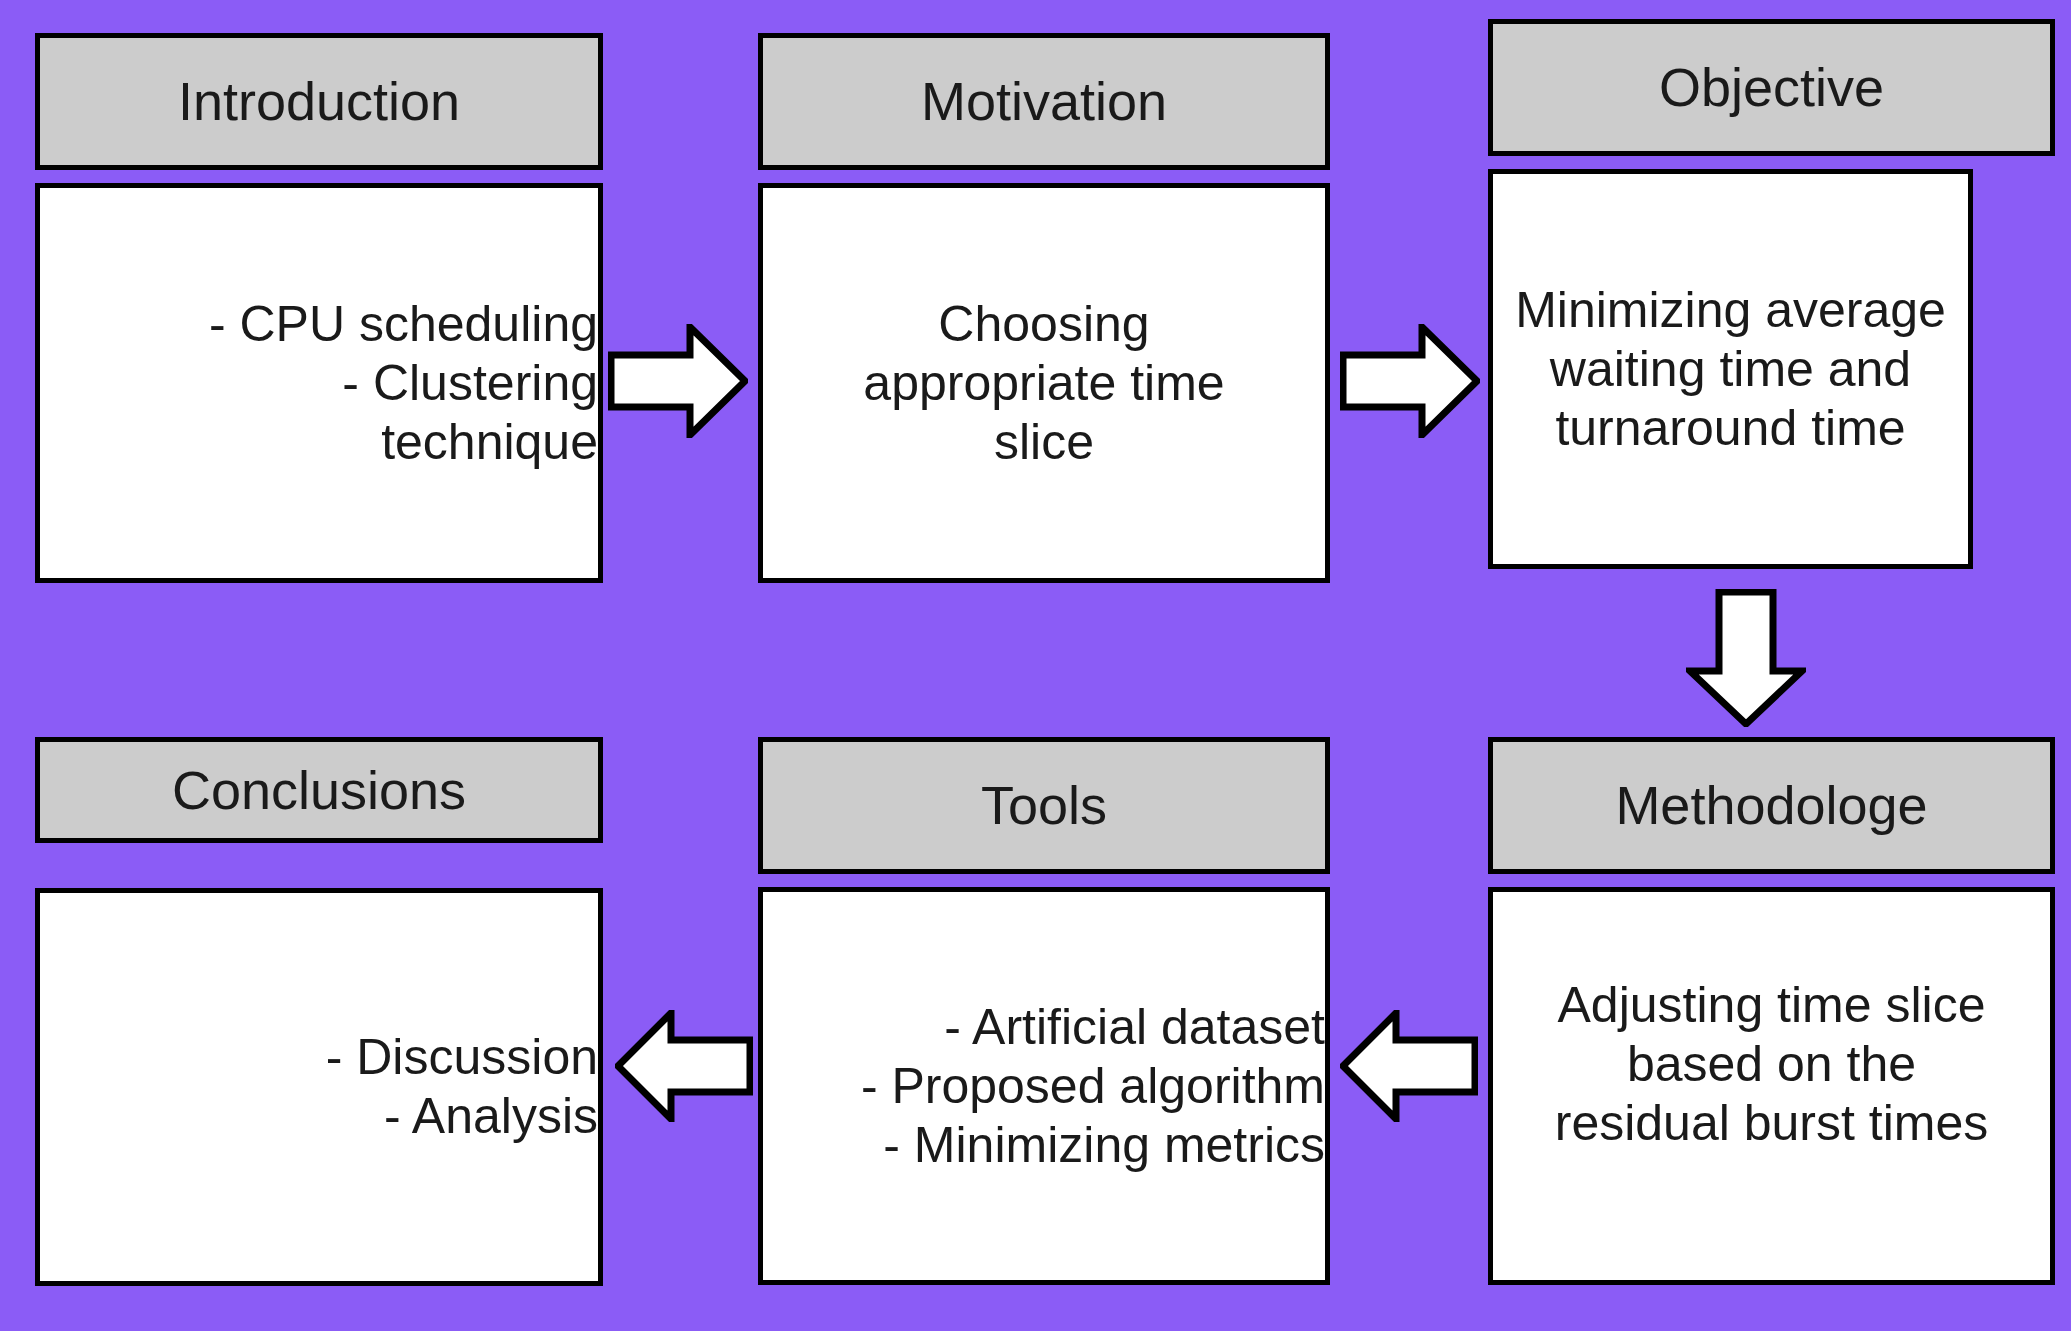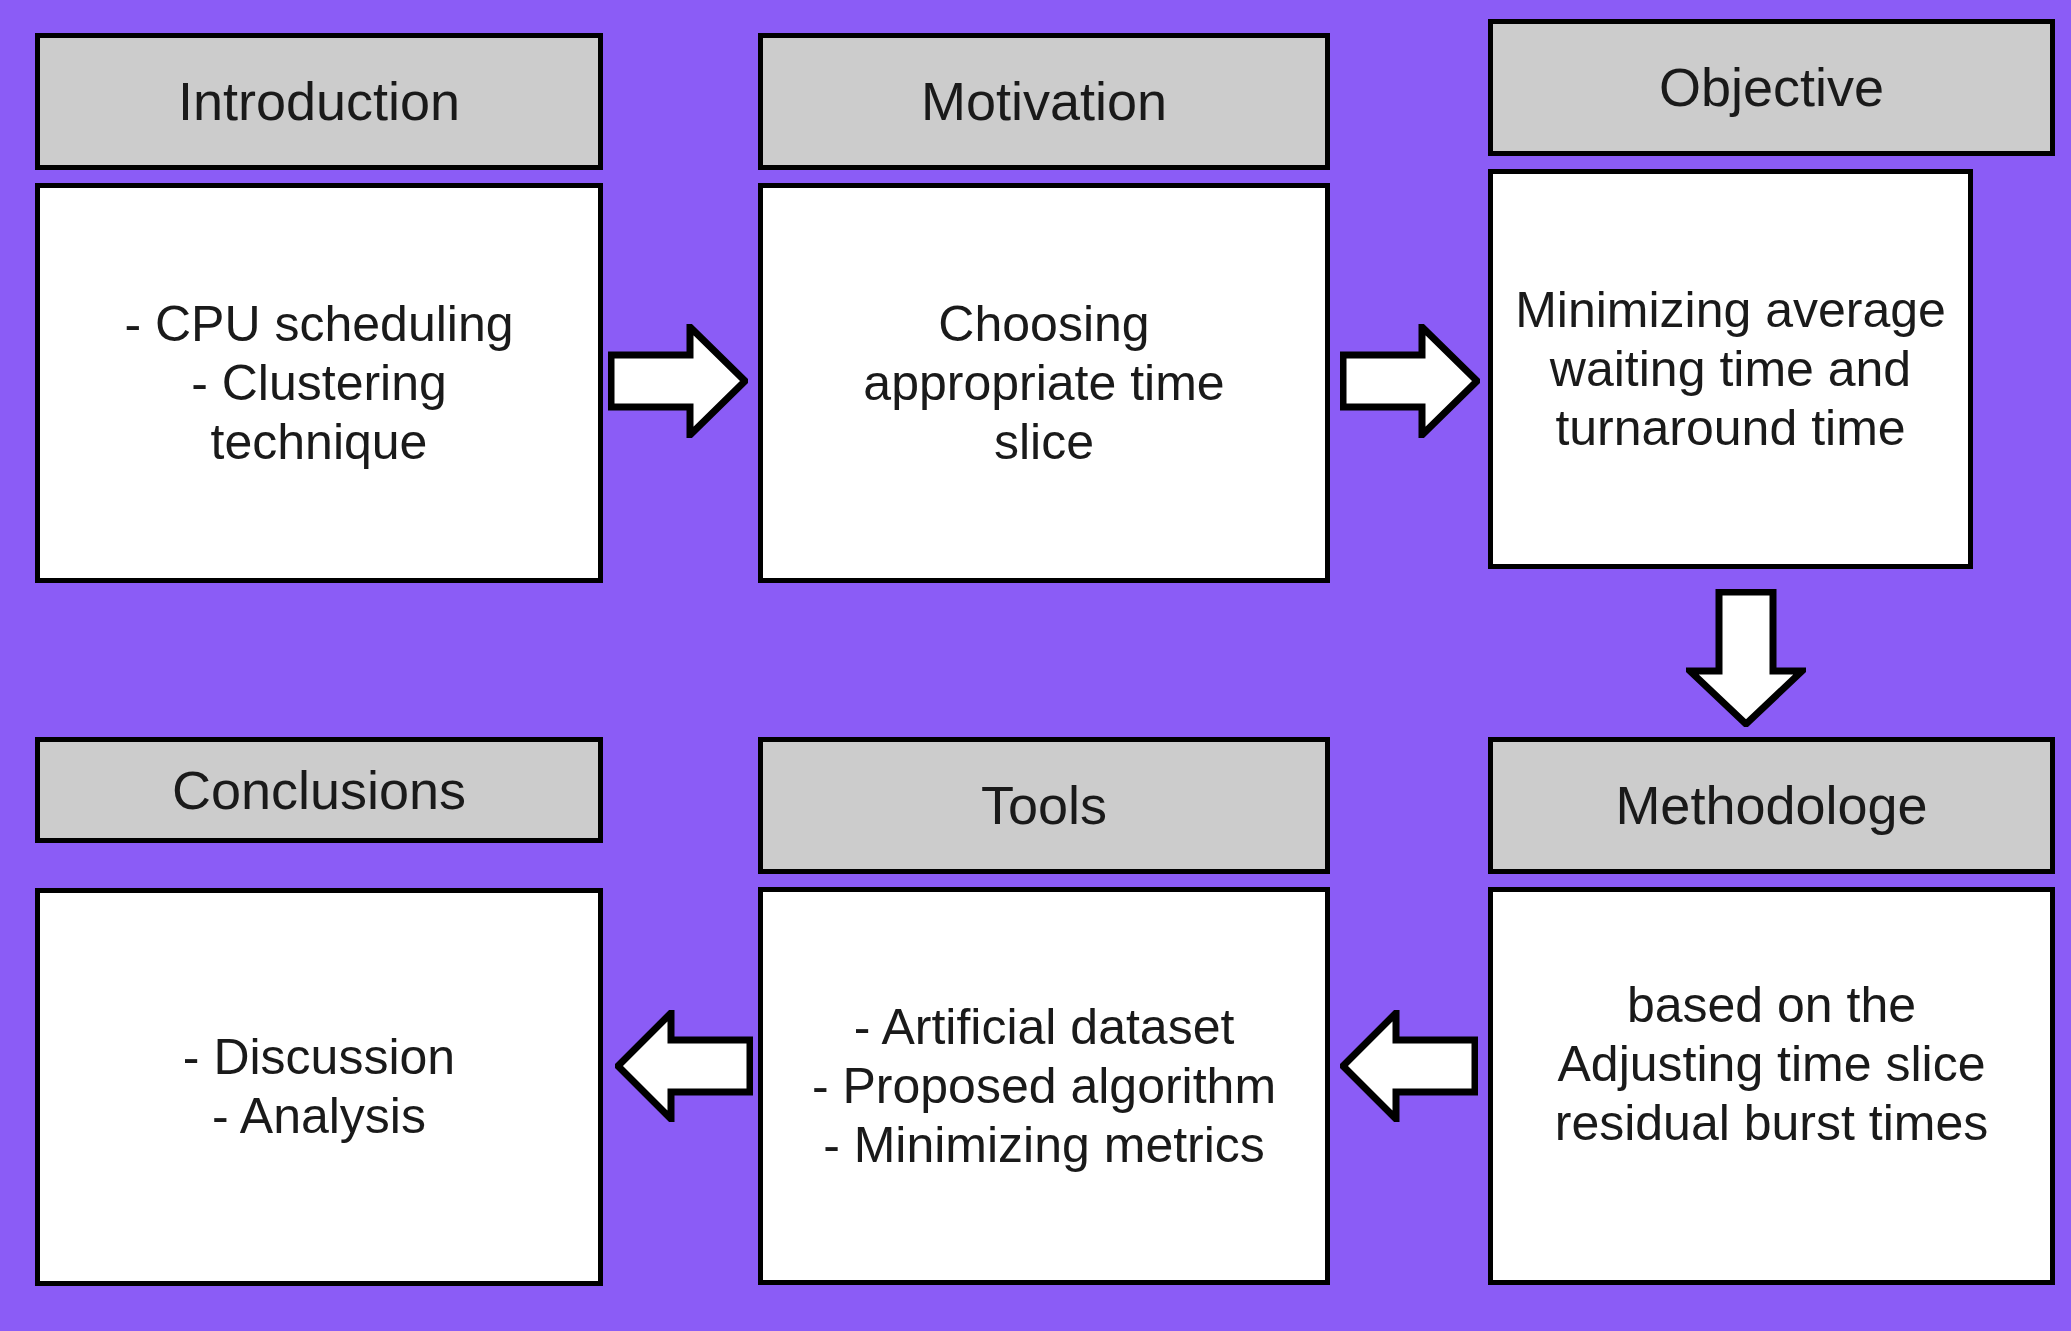--- a/index.html
+++ b/index.html
@@ -58,20 +58,21 @@
     line-height: 1.18;
     color: #1a1a1a;
   }
   .node-body-inner .ln {
     display: block;
     white-space: nowrap;
   }
   
   .bullets .ln {
     display: block;
+    text-align: right;
   }
 
   
   .arrow {
     position: absolute;
   }
   .arrow svg {
     display: block;
     width: 100%;
     height: 100%;
@@ -175,20 +176,20 @@
       <polygon points="135,30 56,30 56,3 3,56 56,109 56,82 135,82" fill="#ffffff" stroke="#000000" stroke-width="7" stroke-linejoin="miter"></polygon>
     </svg>
   </div>
 
   <div class="node" style="left:1488px; top:737px; width:567px; height:548px;">
     <div class="node-header" style="width:567px; height:137px;">
       <span class="node-header-label">Methodologe</span>
     </div>
     <div class="node-body" style="top:150px; width:567px; height:398px;">
       <div class="node-body-inner" style="position:relative; top:-22px;">
+        <span class="ln">Adjusting time slice</span>
         <span class="ln">based on the</span>
-        <span class="ln">Adjusting time slice</span>
         <span class="ln">residual burst times</span>
       </div>
     </div>
   </div>
 
 </div>
 
 </body></html>

